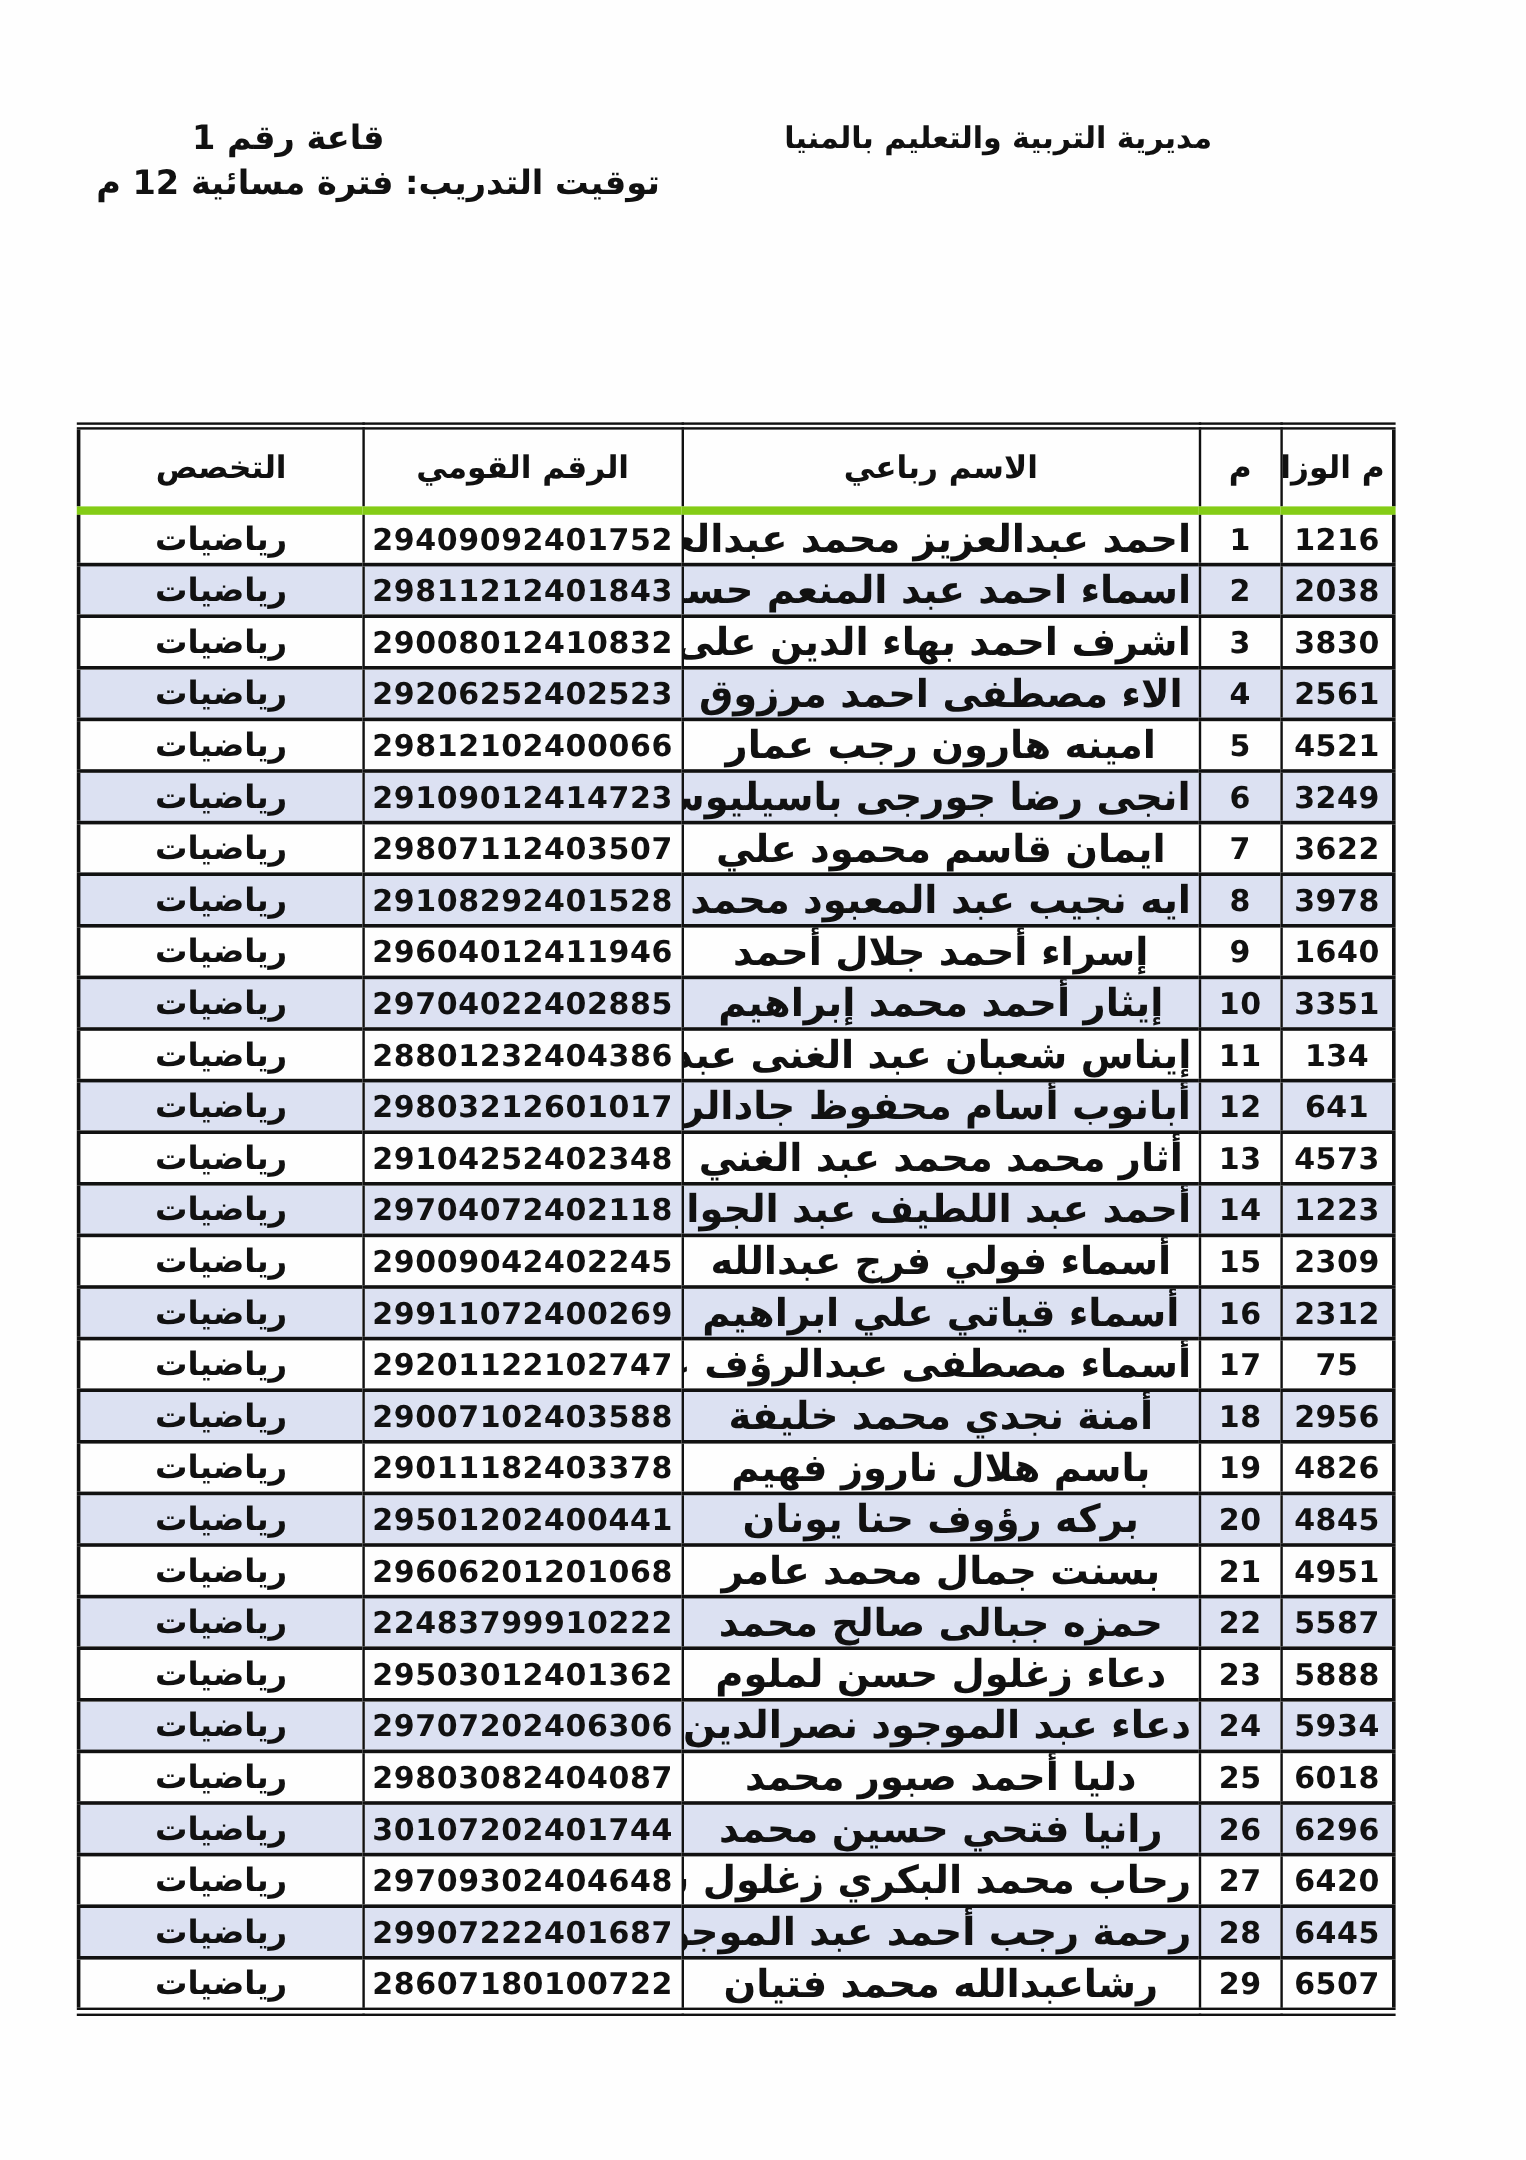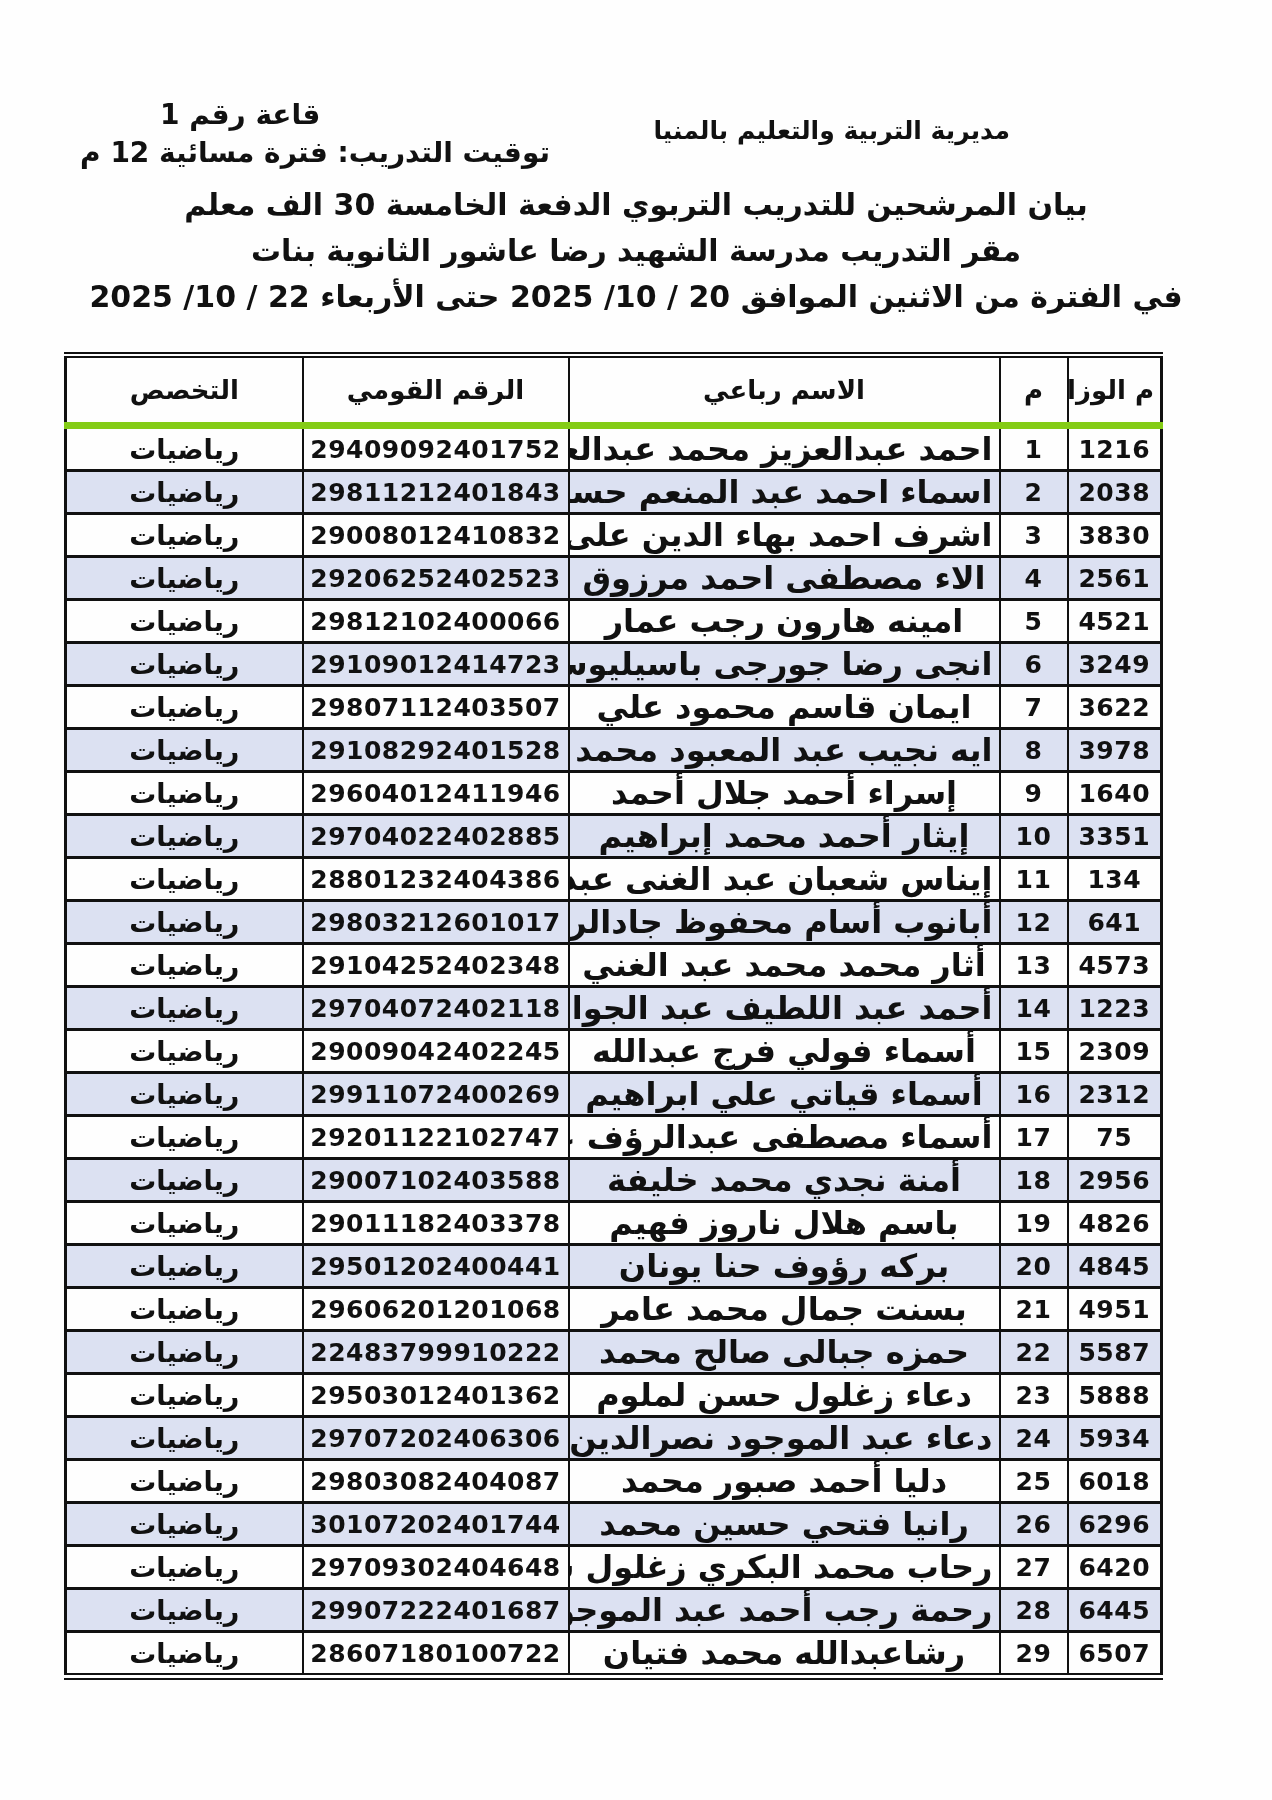--- a/index.html
+++ b/index.html
@@ -7,21 +7,21 @@
     position:relative;
     width:1272px; height:1800px;
     background:#fefefe;
     color:#111111;
     font-family:"DejaVu Sans", sans-serif;
     font-weight:700;
     direction:rtl;
     overflow:hidden;
   }
   .hdr-right {
-    position:absolute; top:112px; right:262px;
+    position:absolute; top:96px; right:262px;
     text-align:center; font-size:25px; line-height:38px;
     white-space:nowrap;
   }
   .hdr-left {
     position:absolute; top:96px; left:160px; width:390px;
     text-align:left; font-size:28px; line-height:38px;
     white-space:nowrap;
   }
   .titles {
     position:absolute; top:182px; left:0; width:100%;
@@ -63,25 +63,20 @@
 
   <div class="hdr-right">
     <div>مديرية التربية والتعليم بالمنيا</div>
   </div>
 
   <div class="hdr-left">
     <div>قاعة رقم 1</div>
     <div>توقيت التدريب: فترة مسائية  12 م</div>
   </div>
 
-  <div class="titles">
-    <div>بيان المرشحين للتدريب التربوي الدفعة الخامسة 30 الف معلم</div>
-    <div>مقر التدريب مدرسة الشهيد رضا عاشور الثانوية بنات</div>
-    <div>في الفترة من الاثنين الموافق 20 / 10/ 2025 حتى الأربعاء 22 / 10/ 2025</div>
-  </div>
 
   <table class="roster">
     <colgroup>
       <col style="width:94px">
       <col style="width:68px">
       <col style="width:431px">
       <col style="width:266px">
       <col style="width:237px">
     </colgroup>
     <thead>

